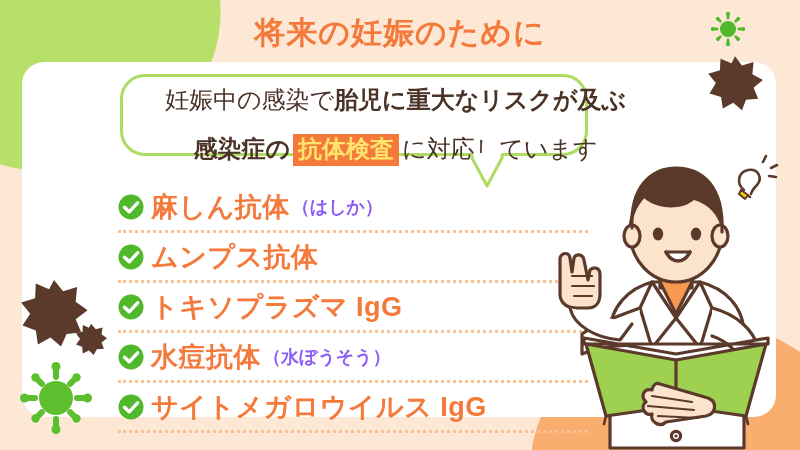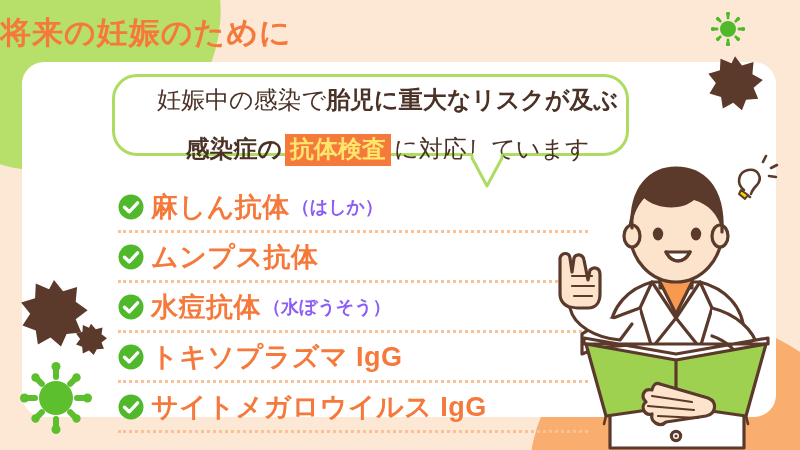--- a/index.html
+++ b/index.html
@@ -52,34 +52,34 @@
     background: #FFFFFF;
     border-radius: 22px;
   }
 
   
   .title {
     position: absolute;
     left: 0;
     top: 12px;
     width: 800px;
-    text-align: left;
+    text-align: center;
     font-size: 31px;
     font-weight: bold;
     color: #F5793B;
     letter-spacing: 1px;
     z-index: 12;
   }
 
   
   .bubble {
     position: absolute;
-    left: 112px;
+    left: 120px;
     top: 74px;
-    width: 517px;
+    width: 468px;
     height: 82px;
     border: 3px solid #AEDC63;
     border-radius: 25px;
     background: #FFFFFF;
     box-sizing: border-box;
     z-index: 14;
   }
   .bubble-text {
     position: absolute;
     left: 0;
@@ -257,33 +257,33 @@
       <span class="lbl">ムンプス抗体</span>
     </div>
 
     <div class="row">
       <span class="chk">
         <svg width="26" height="26" viewBox="0 0 26 26">
           <circle cx="13" cy="13" r="12.5" fill="#4FB82B"></circle>
           <path d="M6.5 13.2 L11.2 17.8 L19.6 8.8" stroke="#FFFFFF" stroke-width="3.4" fill="none" stroke-linecap="round" stroke-linejoin="round"></path>
         </svg>
       </span>
-      <span class="lbl">水痘抗体</span>
-      <span class="sub">（水ぼうそう）</span>
+      <span class="lbl">トキソプラズマ IgG</span>
+      <span class="sub"></span>
     </div>
 
     <div class="row">
       <span class="chk">
         <svg width="26" height="26" viewBox="0 0 26 26">
           <circle cx="13" cy="13" r="12.5" fill="#4FB82B"></circle>
           <path d="M6.5 13.2 L11.2 17.8 L19.6 8.8" stroke="#FFFFFF" stroke-width="3.4" fill="none" stroke-linecap="round" stroke-linejoin="round"></path>
         </svg>
       </span>
-      <span class="lbl">トキソプラズマ IgG</span>
-      <span class="sub"></span>
+      <span class="lbl">水痘抗体</span>
+      <span class="sub">（水ぼうそう）</span>
     </div>
 
     <div class="row">
       <span class="chk">
         <svg width="26" height="26" viewBox="0 0 26 26">
           <circle cx="13" cy="13" r="12.5" fill="#4FB82B"></circle>
           <path d="M6.5 13.2 L11.2 17.8 L19.6 8.8" stroke="#FFFFFF" stroke-width="3.4" fill="none" stroke-linecap="round" stroke-linejoin="round"></path>
         </svg>
       </span>
       <span class="lbl">サイトメガロウイルス IgG</span>

